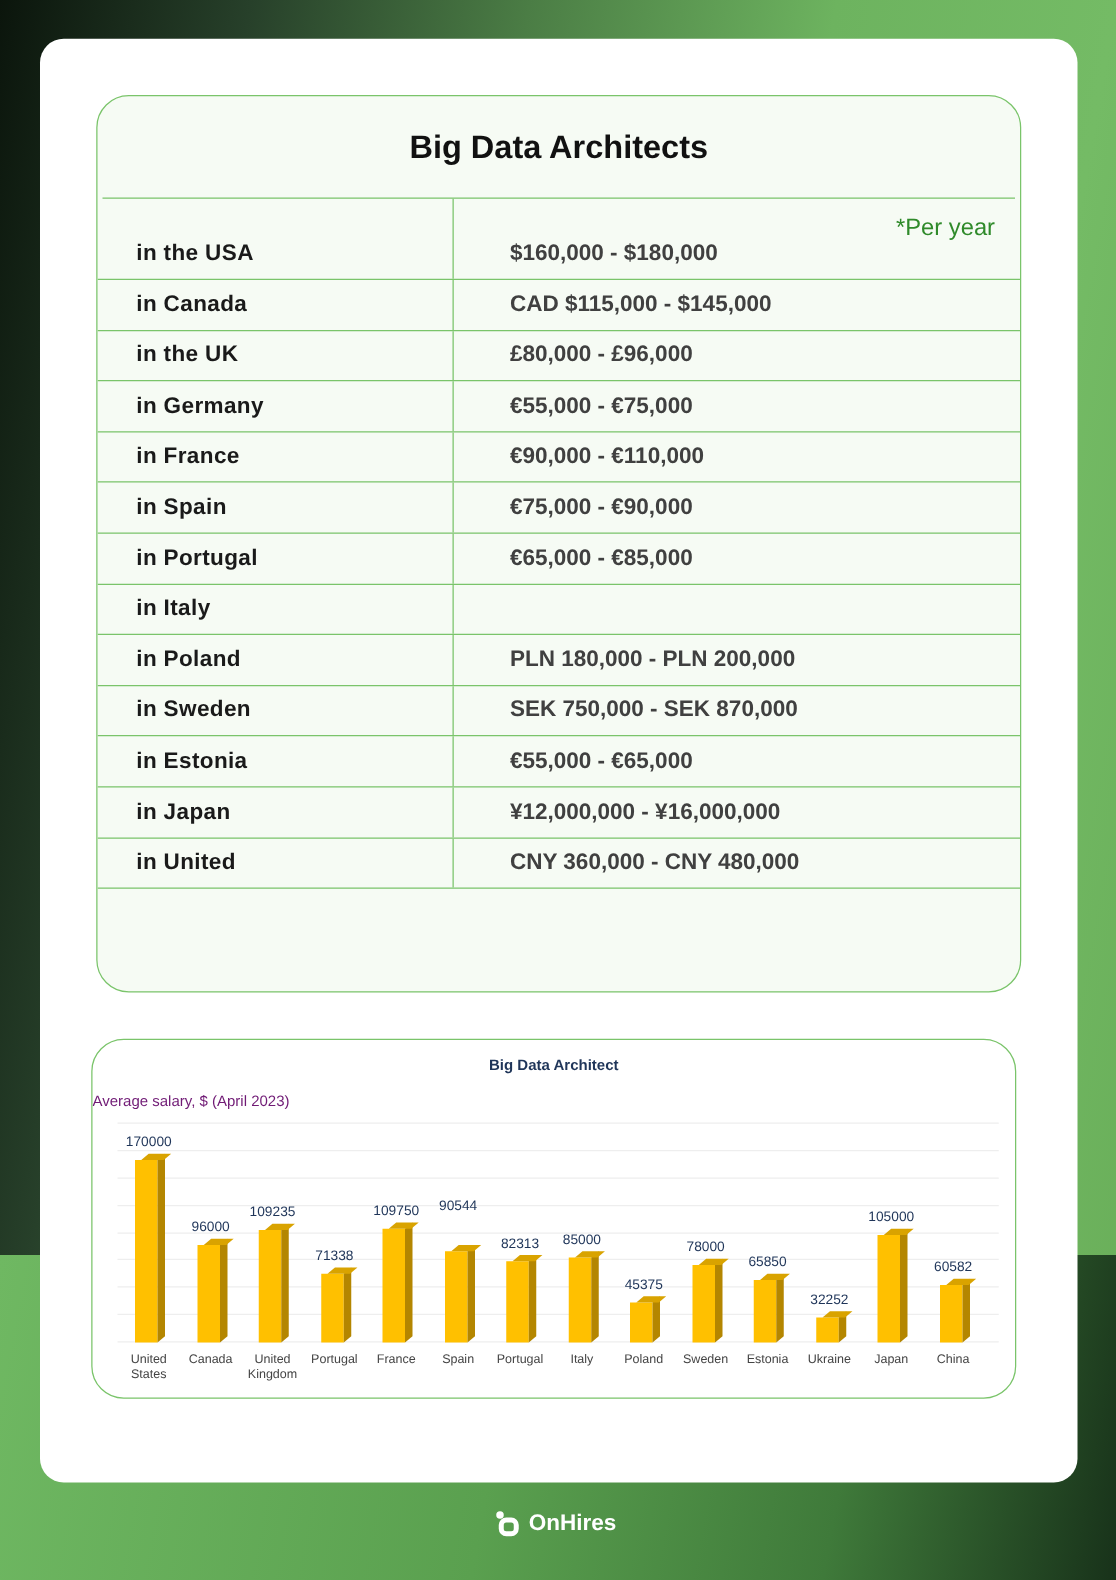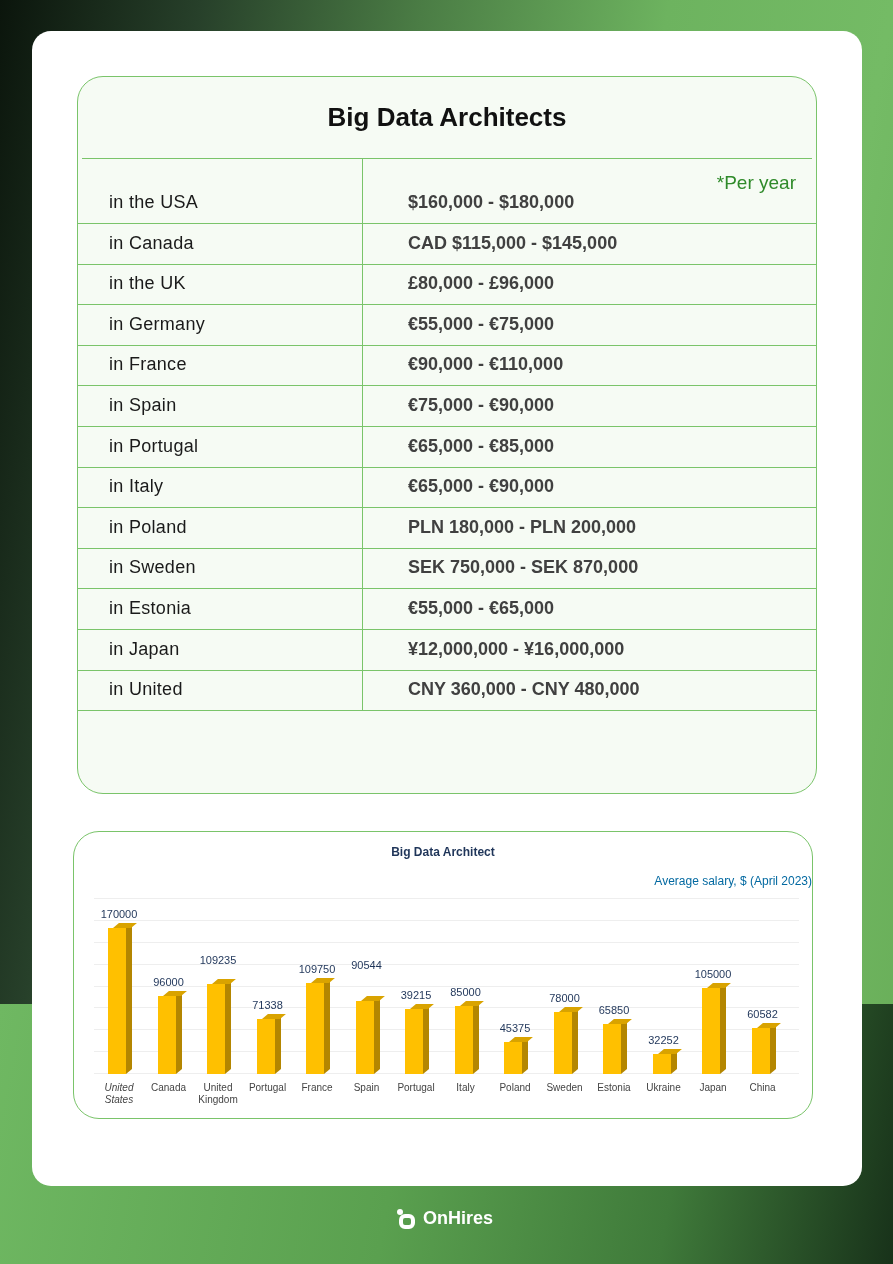--- a/index.html
+++ b/index.html
@@ -28,40 +28,40 @@
   }
   .rows { margin: 0 0; }
   .row {
     display: flex; height: 40.6px; border-bottom: 1.5px solid #7ac46a; margin: 0 0;
     position: relative;
   }
   .row.first { height: 65px; }
   .cell-country {
     width: 285px; border-right: 1.5px solid #7ac46a;
     display: flex; align-items: flex-end; padding: 0 5px 10px 31px;
-    font-size: 18px; color: #1a1a1a; letter-spacing: 0.3px;
+    font-size: 18px; color: #1a1a1a; letter-spacing: 0.3px; font-weight: bold;
   }
   .cell-salary {
     flex: 1; display: flex; align-items: flex-end; padding: 0 0 10px 45px;
     font-size: 18px; font-weight: bold; color: #404040;
   }
   .per-year {
     position: absolute; right: 20px; top: 13px; font-size: 19px; color: #2f8a2a;
   }
   .chart-box {
     position: absolute; left: 41px; top: 800px; width: 740px; height: 288px;
     background: #ffffff; border: 1.5px solid #7ac46a; border-radius: 26px; overflow: hidden;
   }
   .chart-title {
     position: absolute; top: 13px; left: 0; right: 0; text-align: center;
     font-size: 12px; font-weight: bold; color: #1f3559;
   }
   .chart-subtitle {
-    position: absolute; top: 42px; left: 0; right: 0; text-align: right;
-    font-size: 12px; color: #0369a1;
+    position: absolute; top: 42px; left: 0; right: 0; text-align: left;
+    font-size: 12px; color: #701a75;
   }
   .plot {
     position: absolute; left: 20px; top: 67px; width: 705px; height: 175px;
   }
   .gridline { position: absolute; left: 0; right: 0; height: 1px; background: #eeeeee; }
   .bar-col {
     position: absolute; bottom: 0; width: 50px; display: flex; flex-direction: column; align-items: center;
   }
   .bar-val { font-size: 11px; color: #1f3559; margin-bottom: 2px; white-space: nowrap; }
   .bar-wrap { position: relative; width: 22px; }
@@ -115,21 +115,20 @@
         <div class="row">
           <div class="cell-country">in Spain</div>
           <div class="cell-salary">€75,000 - €90,000</div>
         </div>
         <div class="row">
           <div class="cell-country">in Portugal</div>
           <div class="cell-salary">€65,000 - €85,000</div>
         </div>
         <div class="row">
           <div class="cell-country">in Italy</div>
-          <div class="cell-salary">€65,000 - €90,000</div>
         </div>
         <div class="row">
           <div class="cell-country">in Poland</div>
           <div class="cell-salary">PLN 180,000 - PLN 200,000</div>
         </div>
         <div class="row">
           <div class="cell-country">in Sweden</div>
           <div class="cell-salary">SEK 750,000 - SEK 870,000</div>
         </div>
         <div class="row">
@@ -169,21 +168,21 @@
           </div>
         </div>
         <div class="bar-col" style="left: 49.5px;">
           <div class="bar-val">96000</div>
           <div class="bar-wrap" style="height: 84px;">
             <div class="bar-front" style="height:78px"></div>
             <div class="bar-side" style="height:78px"></div>
             <div class="bar-top" style="bottom:78px;left:5px"></div>
           </div>
         </div>
-        <div class="bar-col" style="left: 99px; gap: 10px;">
+        <div class="bar-col" style="left: 99px;">
           <div class="bar-val">109235</div>
           <div class="bar-wrap" style="height: 96px;">
             <div class="bar-front" style="height:90px"></div>
             <div class="bar-side" style="height:90px"></div>
             <div class="bar-top" style="bottom:90px;left:5px"></div>
           </div>
         </div>
         <div class="bar-col" style="left: 148.5px;">
           <div class="bar-val">71338</div>
           <div class="bar-wrap" style="height: 61px;">
@@ -202,21 +201,21 @@
         </div>
         <div class="bar-col" style="left: 247.5px; gap: 22px;">
           <div class="bar-val">90544</div>
           <div class="bar-wrap" style="height: 79px;">
             <div class="bar-front" style="height:73px"></div>
             <div class="bar-side" style="height:73px"></div>
             <div class="bar-top" style="bottom:73px;left:5px"></div>
           </div>
         </div>
         <div class="bar-col" style="left: 297px;">
-          <div class="bar-val">39215</div>
+          <div class="bar-val">82313</div>
           <div class="bar-wrap" style="height: 71px;">
             <div class="bar-front" style="height:65px"></div>
             <div class="bar-side" style="height:65px"></div>
             <div class="bar-top" style="bottom:65px;left:5px"></div>
           </div>
         </div>
         <div class="bar-col" style="left: 346.5px;">
           <div class="bar-val">85000</div>
           <div class="bar-wrap" style="height: 74px;">
             <div class="bar-front" style="height:68px"></div>
@@ -267,21 +266,21 @@
         <div class="bar-col" style="left: 643.5px;">
           <div class="bar-val">60582</div>
           <div class="bar-wrap" style="height: 52px;">
             <div class="bar-front" style="height:46px"></div>
             <div class="bar-side" style="height:46px"></div>
             <div class="bar-top" style="bottom:46px;left:5px"></div>
           </div>
         </div>
       </div>
     <div class="xlabels" id="xlabels">
-        <div class="xlabel" style="left: -5px; font-style: italic;">United States</div>
+        <div class="xlabel" style="left: -5px;">United States</div>
         <div class="xlabel" style="left: 44.5px;">Canada</div>
         <div class="xlabel" style="left: 94px;">United Kingdom</div>
         <div class="xlabel" style="left: 143.5px;">Portugal</div>
         <div class="xlabel" style="left: 193px;">France</div>
         <div class="xlabel" style="left: 242.5px;">Spain</div>
         <div class="xlabel" style="left: 292px;">Portugal</div>
         <div class="xlabel" style="left: 341.5px;">Italy</div>
         <div class="xlabel" style="left: 391px;">Poland</div>
         <div class="xlabel" style="left: 440.5px;">Sweden</div>
         <div class="xlabel" style="left: 490px;">Estonia</div>

